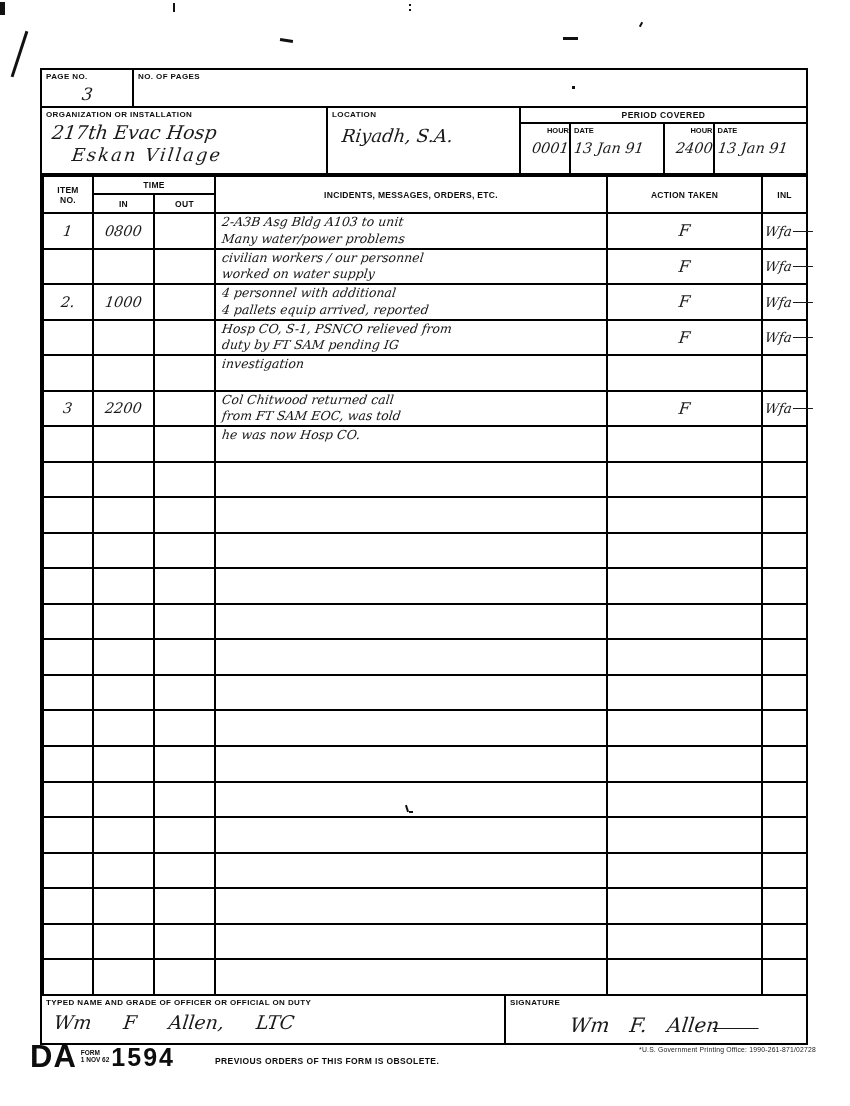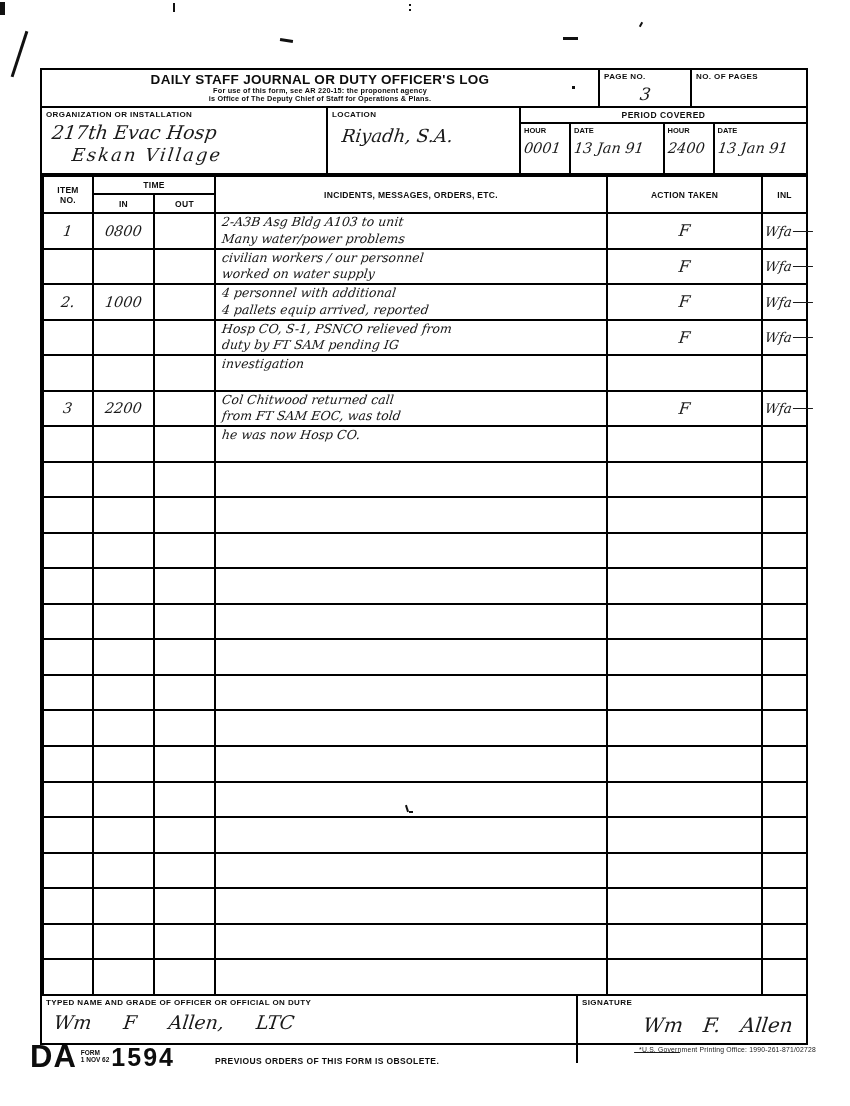--- a/index.html
+++ b/index.html
@@ -32,21 +32,21 @@
   .period-title{height:16px;border-bottom:2px solid #000;text-align:center;font-size:8.5px;font-weight:bold;letter-spacing:.5px;padding-top:2px;box-sizing:border-box;}
   .fromto{display:flex;height:15px;border-bottom:2px solid #000;flex:none;}
   .fromto>div{flex:1;text-align:center;font-size:8px;font-weight:bold;box-sizing:border-box;padding-top:2px;}
   .fromto>div:first-child{border-right:2px solid #000;}
   .hd-labels,.hd-vals{display:flex;flex:none;}
   .hd-labels{height:14px;}
   .hd-labels>div{font-size:7.5px;font-weight:bold;padding:2px 0 0 3px;box-sizing:border-box;border-right:2px solid #000;}
   .hd-labels>div:last-child,.hd-vals>div:last-child{border-right:none;}
   .hd-vals{flex:1;}
   .hd-vals>div{box-sizing:border-box;border-right:2px solid #000;padding:1px 0 0 3px;}
-  .c-hour{width:50px;flex:none;}
+  .c-hour{width:50px;flex:none;text-align:right;}
   .c-date{flex:1;}
   
   .hw{font-family:"DejaVu Serif", serif;font-style:italic;display:inline-block;transform:skewX(-7deg);color:#1a1a1a;}
   .org-hw1{font-size:19px;margin:2px 0 0 6px;}
   .org-hw2{font-size:18px;margin:1px 0 0 26px;letter-spacing:2px;}
   .loc-hw{font-size:18px;margin:6px 0 0 10px;}
   .pgno-hw{font-size:17px;margin:3px 0 0 36px;}
   .pv{font-size:14.5px;white-space:nowrap;}
   
   table.log{border-collapse:collapse;table-layout:fixed;width:100%;height:821px;flex:none;}
@@ -59,21 +59,21 @@
   td.c-item .hw,td.c-in .hw,td.c-out .hw{font-size:14.5px;}
   td.c-incid{vertical-align:top;text-align:left;}
   .entry-line{font-family:"DejaVu Serif", serif;font-style:italic;transform:skewX(-7deg);font-size:12.5px;line-height:16.5px;padding-left:6px;white-space:nowrap;color:#161616;}
   td.c-action{text-align:center;vertical-align:middle;}
   td.c-action .hw{font-size:16px;}
   td.c-inl{vertical-align:middle;white-space:nowrap;}
   td.c-inl .hw{font-size:13.5px;margin-left:2px;}
   td.c-inl .hw::after{content:"";display:inline-block;width:20px;border-top:1.6px solid #1a1a1a;vertical-align:4px;margin-left:1px;}
   
   .band-bottom{display:flex;flex:1;border-top:0;}
-  .typed-cell{width:536px;border-right:2px solid #000;box-sizing:border-box;padding:2px 4px;}
+  .typed-cell{width:464px;border-right:2px solid #000;box-sizing:border-box;padding:2px 4px;}
   .sig-cell{flex:1;box-sizing:border-box;padding:2px 4px;}
   .typed-hw{font-size:19px;margin:4px 0 0 8px;word-spacing:26px;}
   .sig-hw{font-size:20px;margin:6px 0 0 60px;word-spacing:14px;}
   .sig-hw::after{content:"";display:inline-block;width:46px;border-top:1.8px solid #1a1a1a;vertical-align:3px;margin-left:-6px;}
   
   .footer{position:absolute;left:30px;top:1044px;width:800px;height:40px;}
   .da-group{position:absolute;left:0;top:0;display:flex;align-items:flex-start;}
   .da-big{font-size:31px;font-weight:bold;letter-spacing:1px;line-height:26px;}
   .form-stack{margin:6px 2px 0 4px;text-align:left;}
   .form-stack div{font-size:6.5px;font-weight:bold;line-height:6.5px;}
@@ -92,25 +92,20 @@
 <div class="mark" style="left:280px;top:39px;width:13px;height:2.5px;transform:rotate(8deg);"></div>
 <div class="mark" style="left:563px;top:37px;width:15px;height:2.5px;"></div>
 <div class="mark" style="left:640px;top:22px;width:2px;height:5px;transform:rotate(30deg);"></div>
 <div class="mark" style="left:572px;top:86px;width:3px;height:3px;"></div>
 <div class="mark" style="left:406px;top:805px;width:2px;height:7px;transform:rotate(-18deg);"></div>
 <div class="mark" style="left:409px;top:811px;width:4px;height:2px;"></div>
 
 <div class="form">
 
   <div class="band-title">
-    <div class="title-cell">
-      <div class="form-title">DAILY STAFF JOURNAL OR DUTY OFFICER'S LOG</div>
-      <div class="form-sub">For use of this form, see AR 220-15: the proponent agency</div>
-      <div class="form-sub">is Office of The Deputy Chief of Staff for Operations &amp; Plans.</div>
-    </div>
     <div class="pageno-cell">
       <div class="lbl">PAGE NO.</div>
       <div class="hw pgno-hw">3</div>
     </div>
     <div class="pages-cell">
       <div class="lbl">NO. OF PAGES</div>
       <div class="hw"></div>
     </div>
   </div>
 

